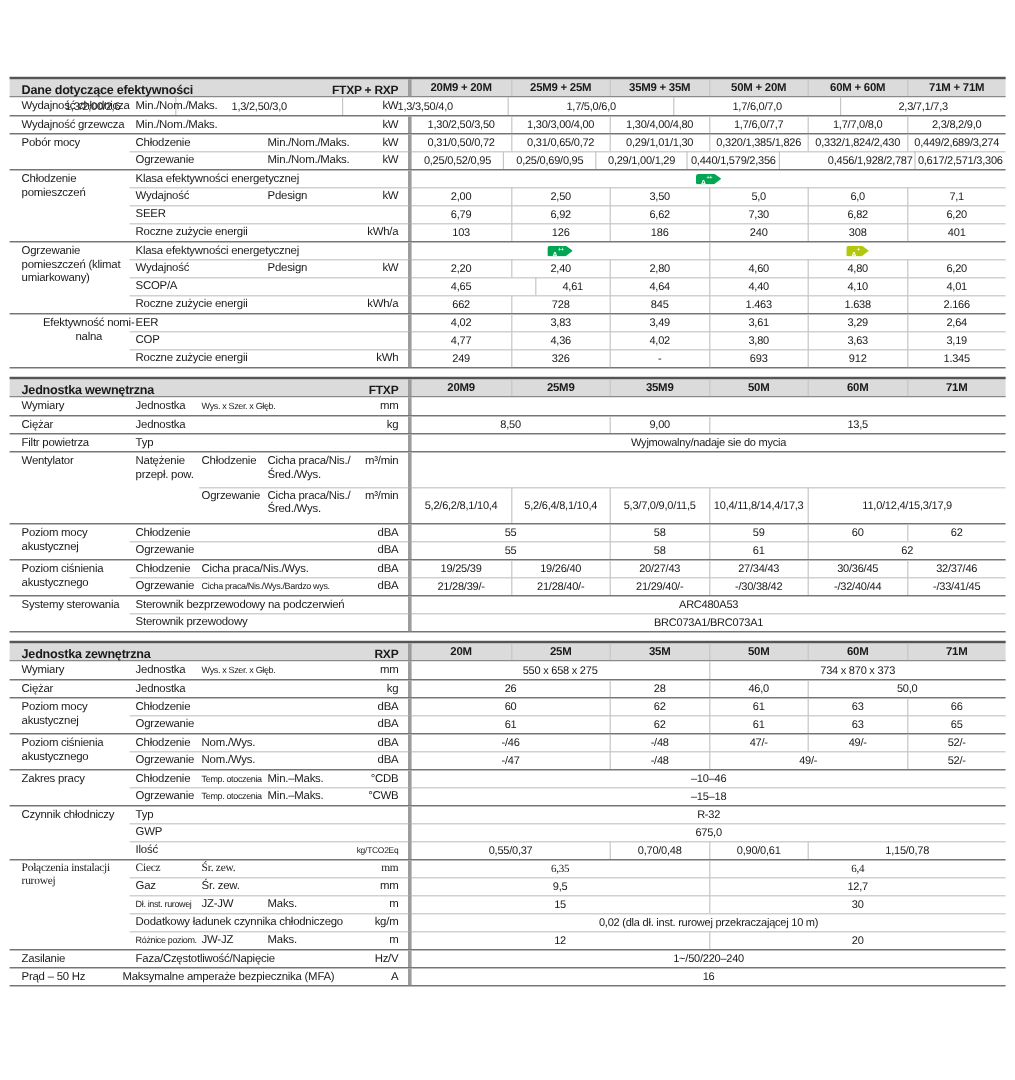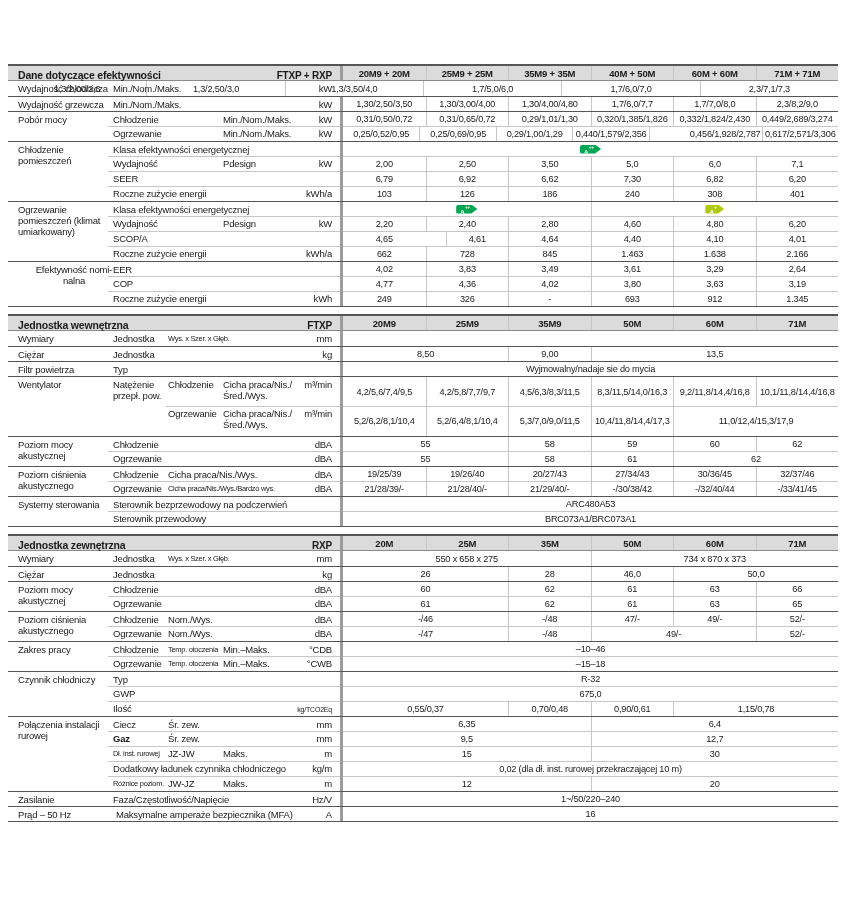--- a/index.html
+++ b/index.html
@@ -35,21 +35,21 @@
       <div class="section">
         <div class="row head">
           <div class="lab">
             <span class="title">Dane dotyczące efektywności</span>
             <span class="model">FTXP + RXP</span>
           </div>
           <div class="vals">
             <div class="val colhead">20M9 + 20M</div>
             <div class="val colhead vb">25M9 + 25M</div>
             <div class="val colhead vb">35M9 + 35M</div>
-            <div class="val colhead vb">40M + 50M</div>
+            <div class="val colhead vb">50M + 20M</div>
             <div class="val colhead vb">60M + 60M</div>
             <div class="val colhead vb">71M + 71M</div>
           </div>
         </div>
         <div class="row" style="height: 15px; flex-direction: column;">
           <div class="lab">
             <span class="lbl" style="left: 10px; white-space: nowrap;">Wydajność chłodnicza</span>
             <span class="lbl" style="left: 105px; white-space: nowrap;">Min./Nom./Maks.</span>
             <span class="unit">kW</span>
           </div>
@@ -313,28 +313,20 @@
           </div>
         </div>
         <div class="row dk" style="height: 30px;">
           <div class="lab">
             <span class="lbl" style="left: 10px; white-space: nowrap;">Wentylator</span>
             <span class="lbl" style="left: 105px; width: 54px;">Natężenie przepł. pow.</span>
             <span class="lbl" style="left: 160px; white-space: nowrap;">Chłodzenie</span>
             <span class="lbl" style="left: 215px; width: 80px;">Cicha praca/Nis./ Śred./Wys.</span>
             <span class="unit">m³/min</span>
           </div>
-          <div class="vals">
-            <div class="val" style="grid-column: span 1;">4,2/5,6/7,4/9,5</div>
-            <div class="val vb" style="grid-column: span 1;">4,2/5,8/7,7/9,7</div>
-            <div class="val vb" style="grid-column: span 1;">4,5/6,3/8,3/11,5</div>
-            <div class="val vb" style="grid-column: span 1;">8,3/11,5/14,0/16,3</div>
-            <div class="val vb" style="grid-column: span 1;">9,2/11,8/14,4/16,8</div>
-            <div class="val vb" style="grid-column: span 1;">10,1/11,8/14,4/16,8</div>
-          </div>
         </div>
         <div class="row" style="height: 30px;">
           <div class="ls" style="left: 158px;"></div>
           <div class="lab">
             <span class="lbl" style="left: 160px; white-space: nowrap;">Ogrzewanie</span>
             <span class="lbl" style="left: 215px; width: 80px;">Cicha praca/Nis./ Śred./Wys.</span>
             <span class="unit">m³/min</span>
           </div>
           <div class="vals">
             <div class="val" style="grid-column: span 1;">5,2/6,2/8,1/10,4</div>
@@ -567,36 +559,36 @@
             <span class="lbl" style="left: 105px; white-space: nowrap;">Ilość</span>
             <span class="unit sm">kg/TCO2Eq</span>
           </div>
           <div class="vals">
             <div class="val" style="grid-column: span 2;">0,55/0,37</div>
             <div class="val vb" style="grid-column: span 1;">0,70/0,48</div>
             <div class="val vb" style="grid-column: span 1;">0,90/0,61</div>
             <div class="val vb" style="grid-column: span 2;">1,15/0,78</div>
           </div>
         </div>
-        <div class="row dk" style="height: 15px;">
+        <div class="row dk" style="height: 15px; font-family: Liberation Serif, serif;">
           <div class="lab">
             <span class="lbl" style="left: 10px; width: 85px;">Połączenia instalacji rurowej</span>
             <span class="lbl" style="left: 105px; white-space: nowrap;">Ciecz</span>
             <span class="lbl" style="left: 160px; white-space: nowrap;">Śr. zew.</span>
             <span class="unit">mm</span>
           </div>
           <div class="vals">
             <div class="val" style="grid-column: span 3;">6,35</div>
             <div class="val vb" style="grid-column: span 3;">6,4</div>
           </div>
         </div>
         <div class="row" style="height: 15px;">
           <div class="ls" style="left: 100px;"></div>
           <div class="lab">
-            <span class="lbl" style="left: 105px; white-space: nowrap; font-weight: bold;">Gaz</span>
+            <span class="lbl" style="left: 105px; white-space: nowrap;">Gaz</span>
             <span class="lbl" style="left: 160px; white-space: nowrap;">Śr. zew.</span>
             <span class="unit">mm</span>
           </div>
           <div class="vals">
             <div class="val" style="grid-column: span 3;">9,5</div>
             <div class="val vb" style="grid-column: span 3;">12,7</div>
           </div>
         </div>
         <div class="row" style="height: 15px;">
           <div class="ls" style="left: 100px;"></div>
@@ -640,21 +632,21 @@
             <span class="lbl" style="left: 105px; white-space: nowrap;">Faza/Częstotliwość/Napięcie</span>
             <span class="unit">Hz/V</span>
           </div>
           <div class="vals">
             <div class="val" style="grid-column: span 6;">1~/50/220–240</div>
           </div>
         </div>
         <div class="row dk" style="height: 15px;">
           <div class="lab">
             <span class="lbl" style="left: 10px; white-space: nowrap;">Prąd – 50 Hz</span>
-            <span class="lbl" style="left: 108px; white-space: nowrap;">Maksymalne amperaże bezpiecznika (MFA)</span>
+            <span class="lbl" style="left: 94px; white-space: nowrap;">Maksymalne amperaże bezpiecznika (MFA)</span>
             <span class="unit">A</span>
           </div>
           <div class="vals">
             <div class="val" style="grid-column: span 6;">16</div>
           </div>
         </div>
       </div>
     </div>
 </div>
 

